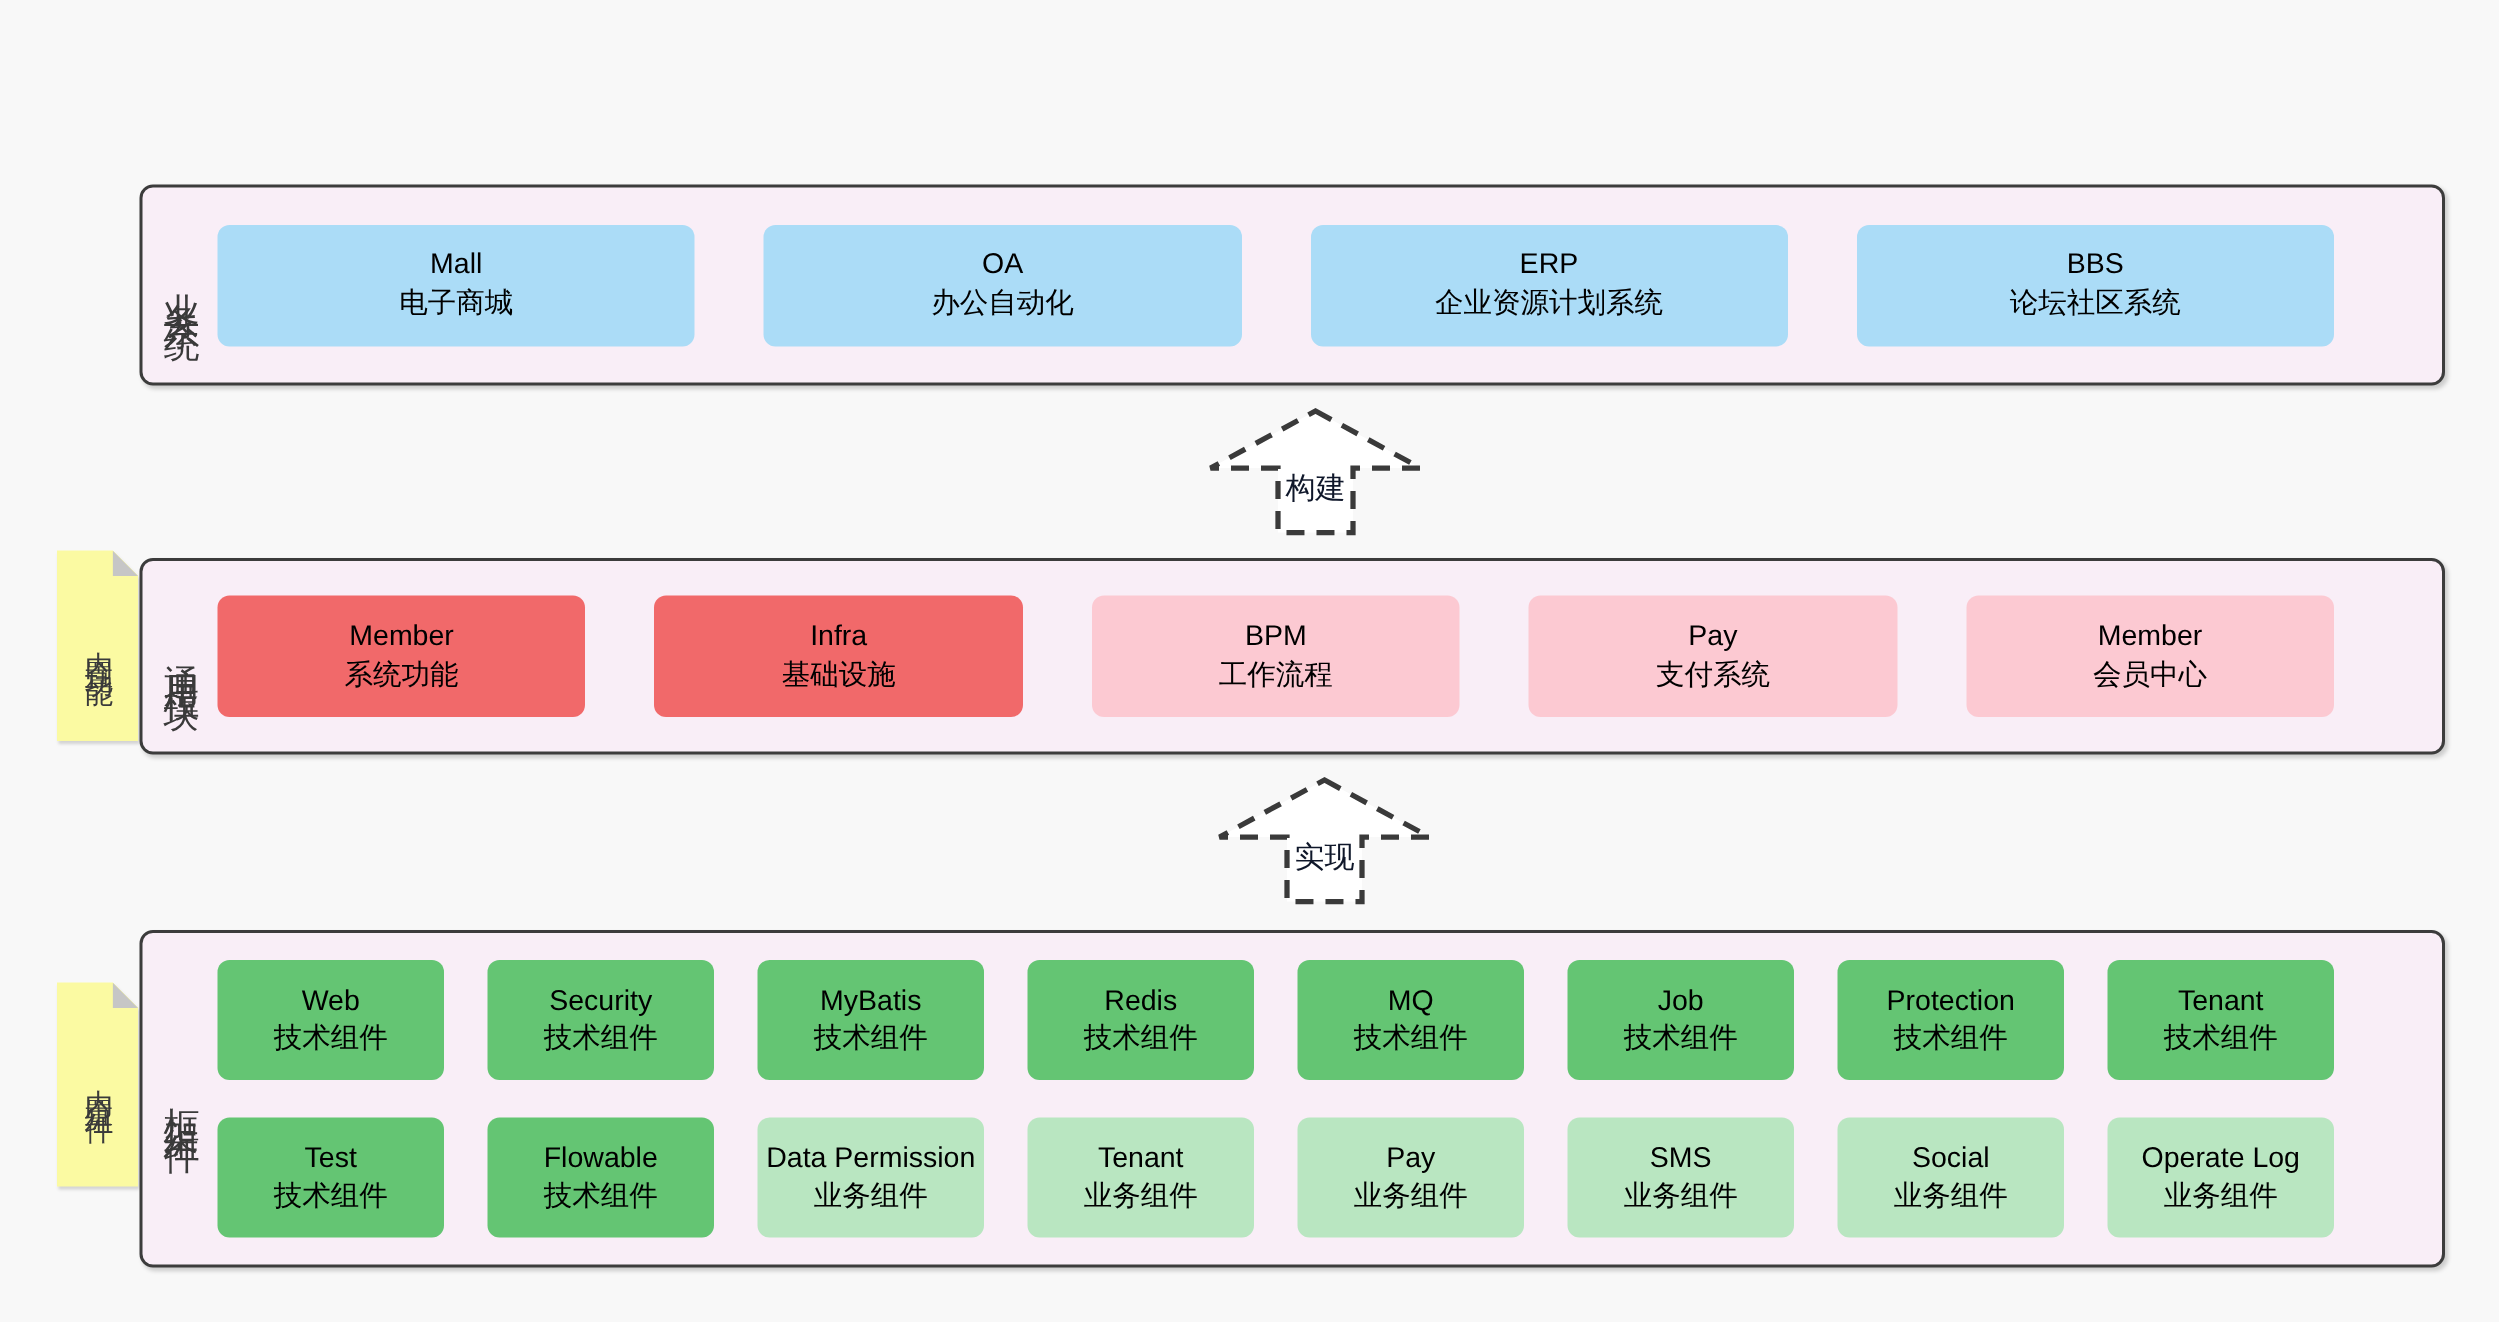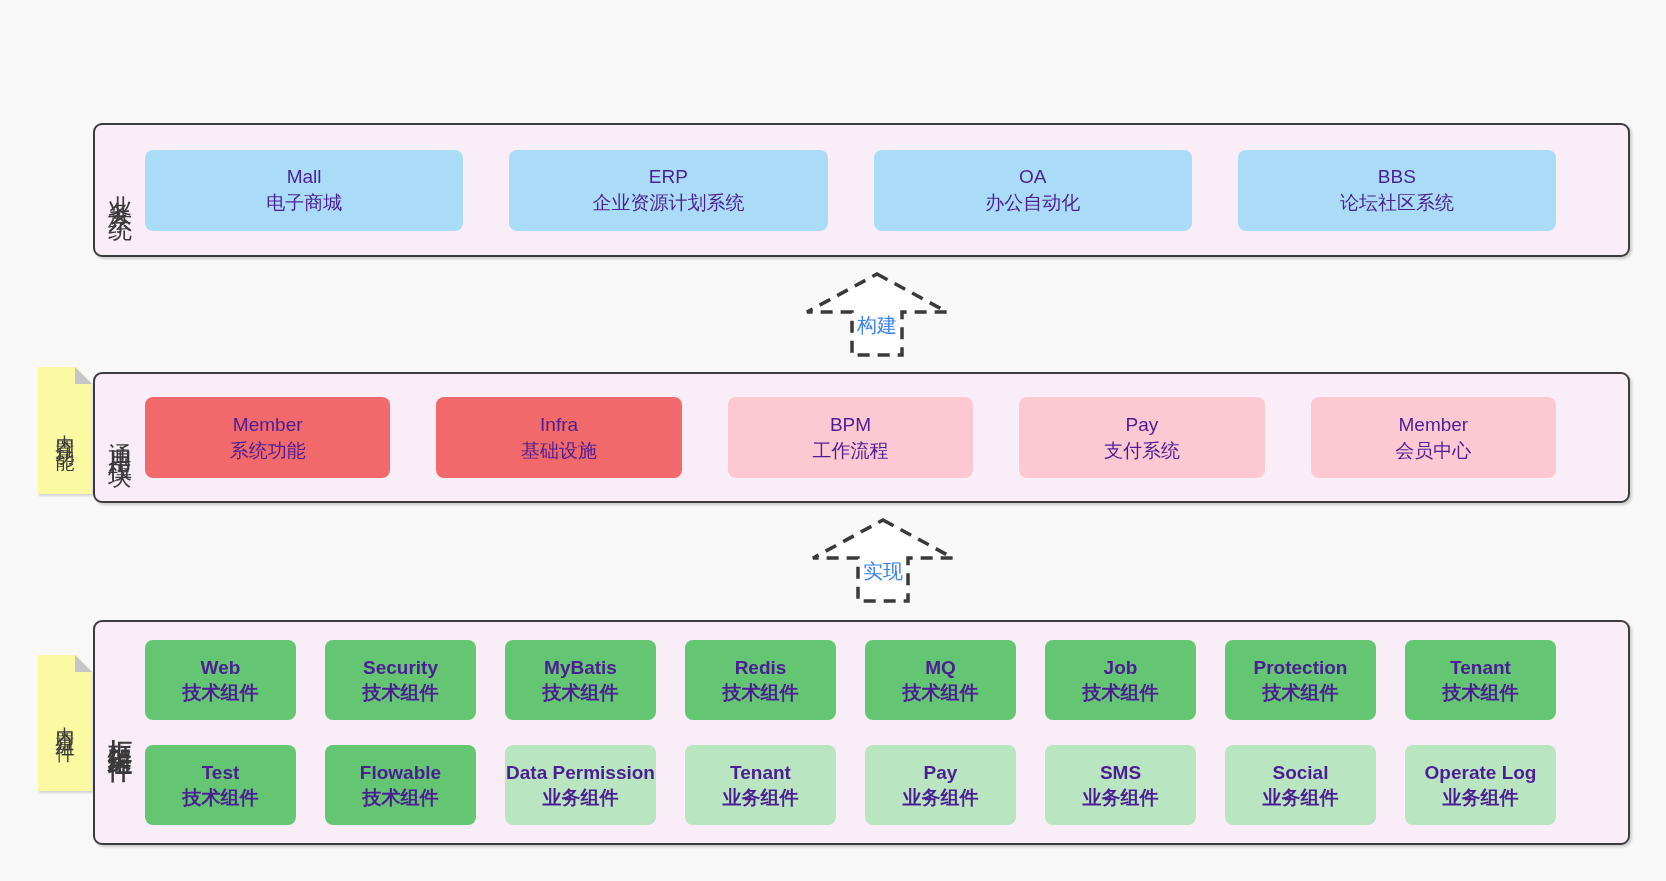--- a/index.html
+++ b/index.html
@@ -13,64 +13,64 @@
   .layer-label-col{flex:none;width:50px;display:flex;align-items:center;justify-content:center;}
   .vtext{writing-mode:vertical-rl;text-orientation:upright;}
   .layer-label{font-size:24px;letter-spacing:7px;color:#3a3a3a;}
 
   
   .boxes{flex:1;display:flex;align-items:center;gap:46px;padding:0 72px 0 0;}
   .grid{flex:1;display:flex;flex-direction:column;justify-content:center;gap:25px;padding:0 72px 0 0;}
   .grid .row{display:flex;gap:29px;}
   .box{flex:1;height:81px;border-radius:8px;display:flex;flex-direction:column;
        align-items:center;justify-content:center;text-align:left;
-       font-size:19px;line-height:26px;color:#4c1d95;overflow:hidden;}
+       font-size:19px;line-height:26px;color:#000000;overflow:hidden;}
   .grid .box{height:80px;line-height:25px;}
   .b-blue{background:#abdcf7;}
   .b-red{background:#f1696a;}
   .b-pink{background:#fcc9d2;}
   .b-green{background:#64c573;}
   .b-green-light{background:#b9e6c1;}
 
   
   .sticky{position:absolute;left:38px;width:54px;
           background:linear-gradient(225deg,transparent 12px,#fbfaa2 0);
           display:flex;align-items:center;justify-content:center;
           filter:drop-shadow(1px 2px 1px rgba(0,0,0,0.15));}
   .sticky::after{content:"";position:absolute;top:0;right:0;width:17px;height:17px;
           background:#c6c6c6;clip-path:polygon(0 0,100% 100%,0 100%);}
   .sticky-label{font-size:19px;letter-spacing:6px;color:#3a3a3a;}
 
   
   .arrow{position:absolute;width:144px;height:88px;}
   .arrow svg{position:absolute;left:0;top:0;}
   .arrow-label{position:absolute;left:50%;top:42px;transform:translateX(-50%);
-          background:#ffffff;font-size:20px;white-space:nowrap;padding:0 2px;color:#3b82f6;}
+          background:#ffffff;font-size:20px;white-space:nowrap;padding:0 2px;color:#0f172a;}
 </style>
 </head>
 <body>
 
 <div id="canvas">
 
   <div class="layer" style="top:123px;height:134px;">
     <div class="layer-label-col">
       <span class="vtext layer-label">业务系统</span>
     </div>
     <div class="boxes">
       <div class="box b-blue">
         <div>Mall</div>
         <div>电子商城</div>
       </div>
       <div class="box b-blue">
+        <div>OA</div>
+        <div>办公自动化</div>
+      </div>
+      <div class="box b-blue">
         <div>ERP</div>
         <div>企业资源计划系统</div>
-      </div>
-      <div class="box b-blue">
-        <div>OA</div>
-        <div>办公自动化</div>
       </div>
       <div class="box b-blue">
         <div>BBS</div>
         <div>论坛社区系统</div>
       </div>
     </div>
   </div>
 
   <div class="arrow" style="left:805px;top:270px;">
     <svg width="144" height="88" viewBox="0 0 144 88">
@@ -115,21 +115,21 @@
     <svg width="144" height="88" viewBox="0 0 144 88">
       <path d="M72 4 L142 42 L97 42 L97 85 L47 85 L47 42 L2 42 Z" fill="#ffffff" stroke="#3a3a3a" stroke-width="3.5" stroke-dasharray="12 8" stroke-linejoin="miter"></path>
     </svg>
     <span class="arrow-label">实现</span>
   </div>
 
   <div class="sticky" style="top:655px;height:136px;">
     <span class="vtext sticky-label">内置组件</span>
   </div>
 
-  <div class="layer" style="top:620px;height:225px;font-weight:bold;">
+  <div class="layer" style="top:620px;height:225px;">
     <div class="layer-label-col">
       <span class="vtext layer-label">框架组件</span>
     </div>
     <div class="grid">
       <div class="row">
         <div class="box b-green">
           <div>Web</div>
           <div>技术组件</div>
         </div>
         <div class="box b-green">

